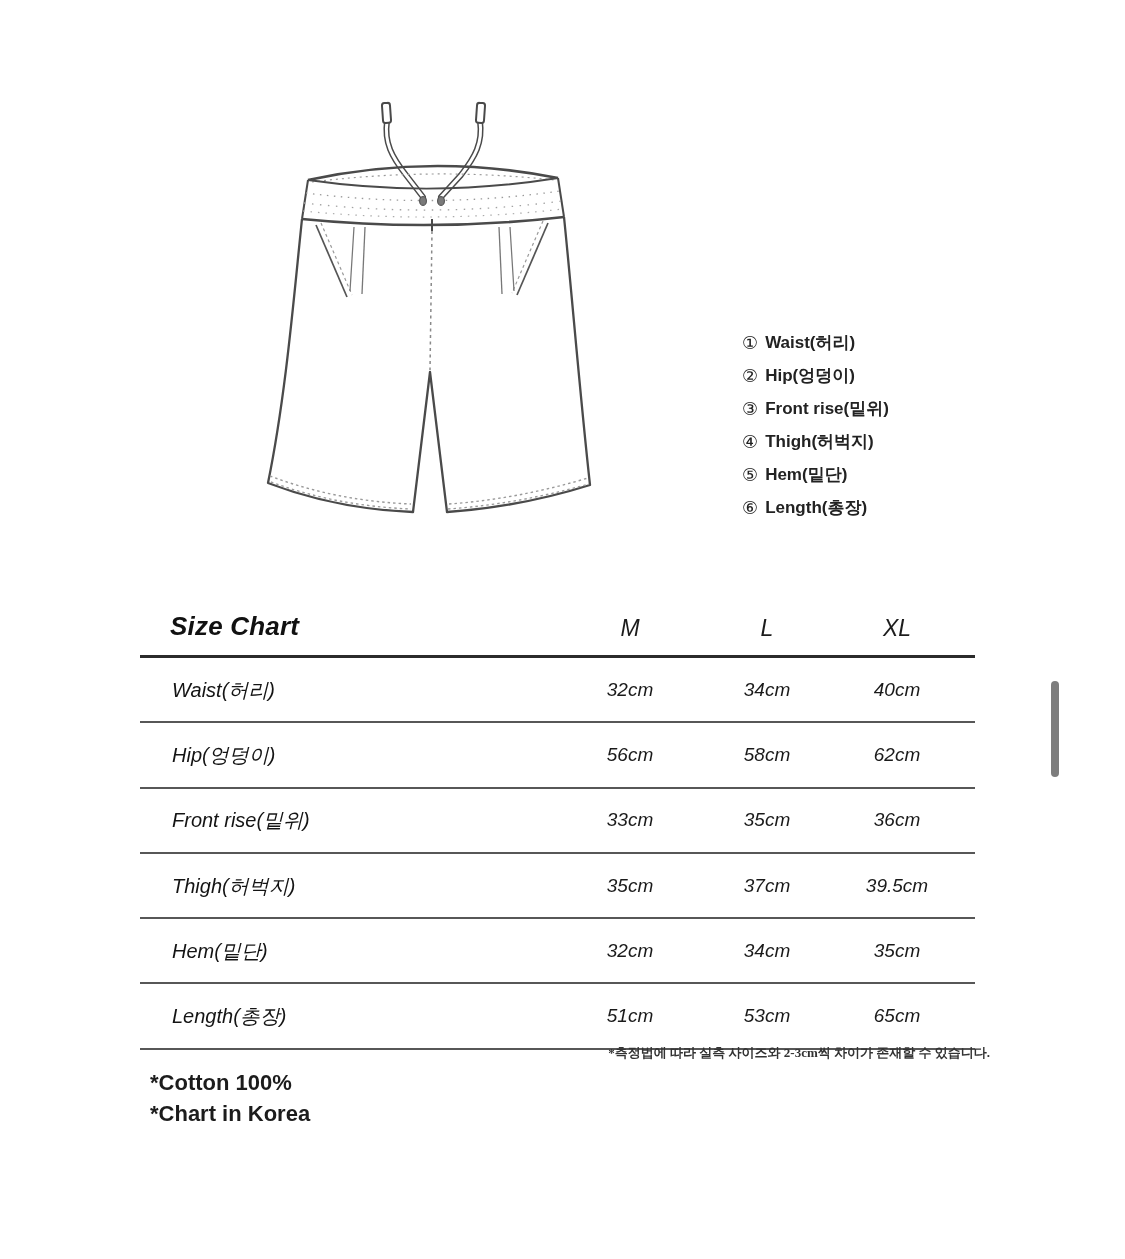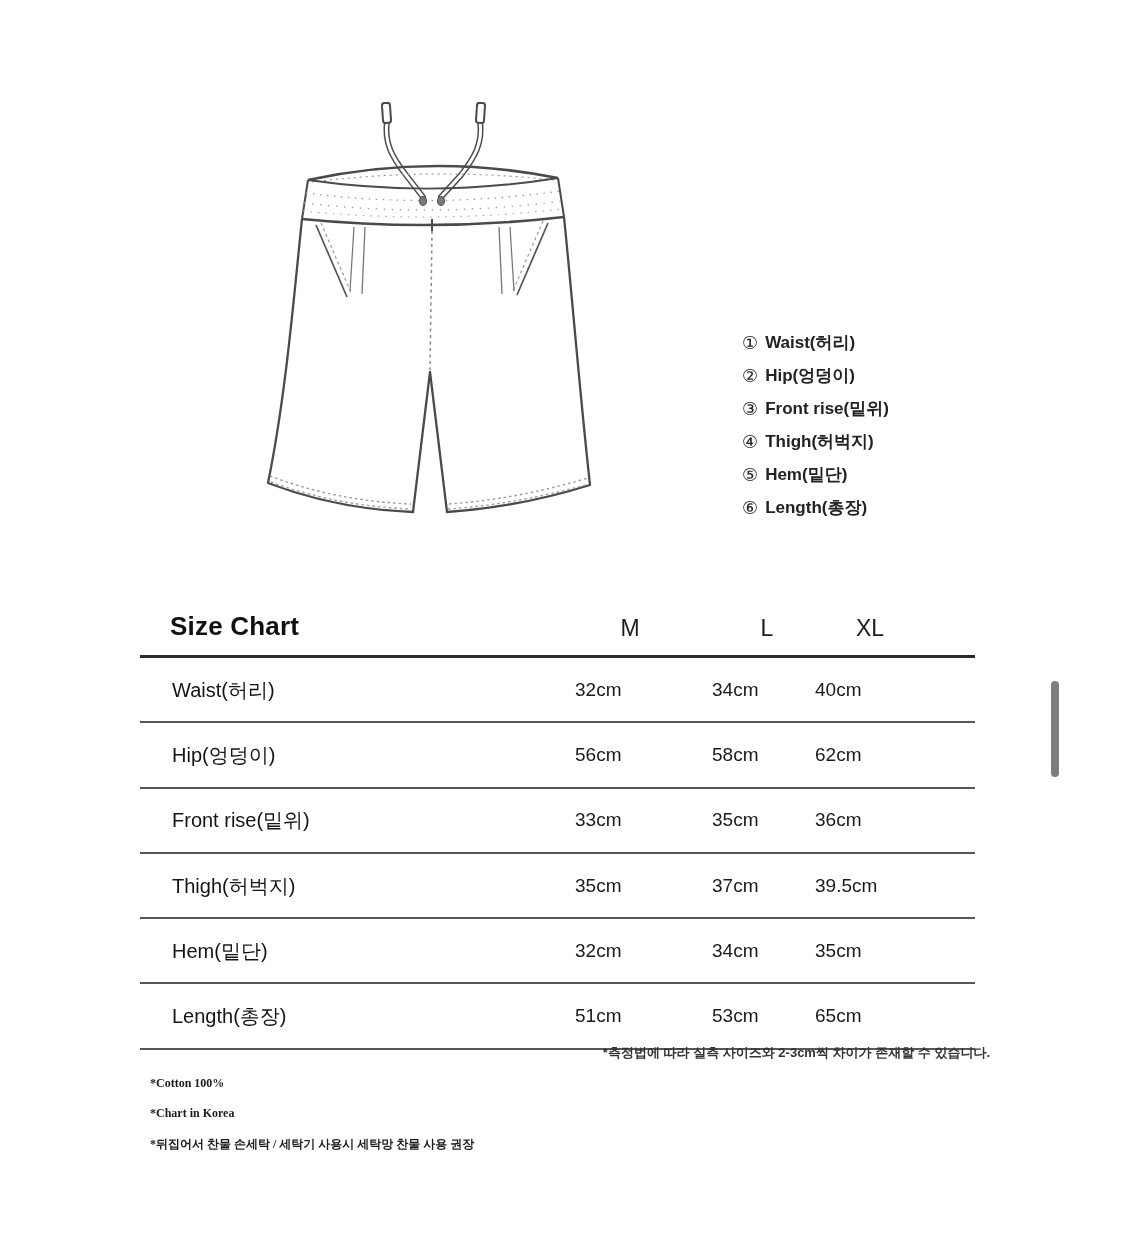--- a/index.html
+++ b/index.html
@@ -7,33 +7,33 @@
     position:relative;width:1125px;height:1259px;background:#ffffff;overflow:hidden;
     font-family:"Liberation Sans","DejaVu Sans",sans-serif;color:#1a1a1a;
   }
   
   .drawing{position:absolute;left:250px;top:95px;}
   
   .legend{position:absolute;left:742px;top:326px;}
   .legend-item{height:33px;display:flex;align-items:center;font-size:17px;font-weight:700;color:#222;}
   .legend-item .lnum{margin-right:7px;font-weight:400;font-size:18px;}
   
-  .size-table{position:absolute;left:140px;top:600px;width:835px;}
+  .size-table{position:absolute;left:140px;top:600px;width:835px;font-style:italic;}
   .thead{position:relative;height:55px;border-bottom:3px solid #2b2b2b;}
   .size-title{position:absolute;left:30px;top:11px;font-size:26px;font-weight:700;color:#111;letter-spacing:.2px;}
   .colh{position:absolute;top:15px;width:110px;text-align:center;font-size:23px;color:#1c1c1c;}
-  .c0{left:435px;} .c1{left:572px;} .c2{left:675px;}
+  .c0{left:435px;} .c1{left:572px;} .c2{left:702px;}
   .trow{position:relative;height:63.3px;border-bottom:2px solid #575757;}
   .rlabel{position:absolute;left:32px;top:50%;transform:translateY(-50%);font-size:20px;color:#141414;}
-  .cell{position:absolute;top:50%;transform:translateY(-50%);width:110px;font-size:19px;color:#1a1a1a;}
+  .cell{position:absolute;top:50%;transform:translateY(-50%);width:110px;text-align:center;font-size:19px;color:#1a1a1a;}
   .footnote{position:absolute;left:140px;top:1044px;width:850px;text-align:right;
-    font-size:13px;font-weight:700;color:#333;}
+    font-size:13px;font-weight:700;color:#333;font-family:Liberation Serif, serif;}
   
   .notes{position:absolute;left:150px;top:1068px;}
-  .note{height:30.5px;display:flex;align-items:center;font-size:12px;font-weight:600;color:#1c1c1c;font-family:Liberation Serif, serif;}
+  .note{height:30.5px;display:flex;align-items:center;font-size:22px;font-weight:600;color:#1c1c1c;}
   .note .mlabel{display:inline-block;width:140px;}
   .note .mvalue{word-spacing:6px;}
   
   .scrollbar-thumb{position:absolute;left:1051px;top:681px;width:8px;height:96px;border-radius:5px;background:#7d7d7d;}
 </style>
 </head>
 <body>
 
 <div class="page">
 
@@ -173,17 +173,16 @@
       <span class="cell c1">53cm</span>
       <span class="cell c2">65cm</span>
     </div>
   </div>
 
   <div class="footnote">*측정법에 따라 실측 사이즈와 2-3cm씩 차이가 존재할 수 있습니다.</div>
 
   <div class="notes">
     <div class="note">*Cotton 100%</div>
     <div class="note">*Chart in Korea</div>
-    <div class="note">*뒤집어서 찬물 손세탁 / 세탁기 사용시 세탁망 찬물 사용 권장</div>
   </div>
 
   <div class="scrollbar-thumb"></div>
 </div>
 
 </body></html>

